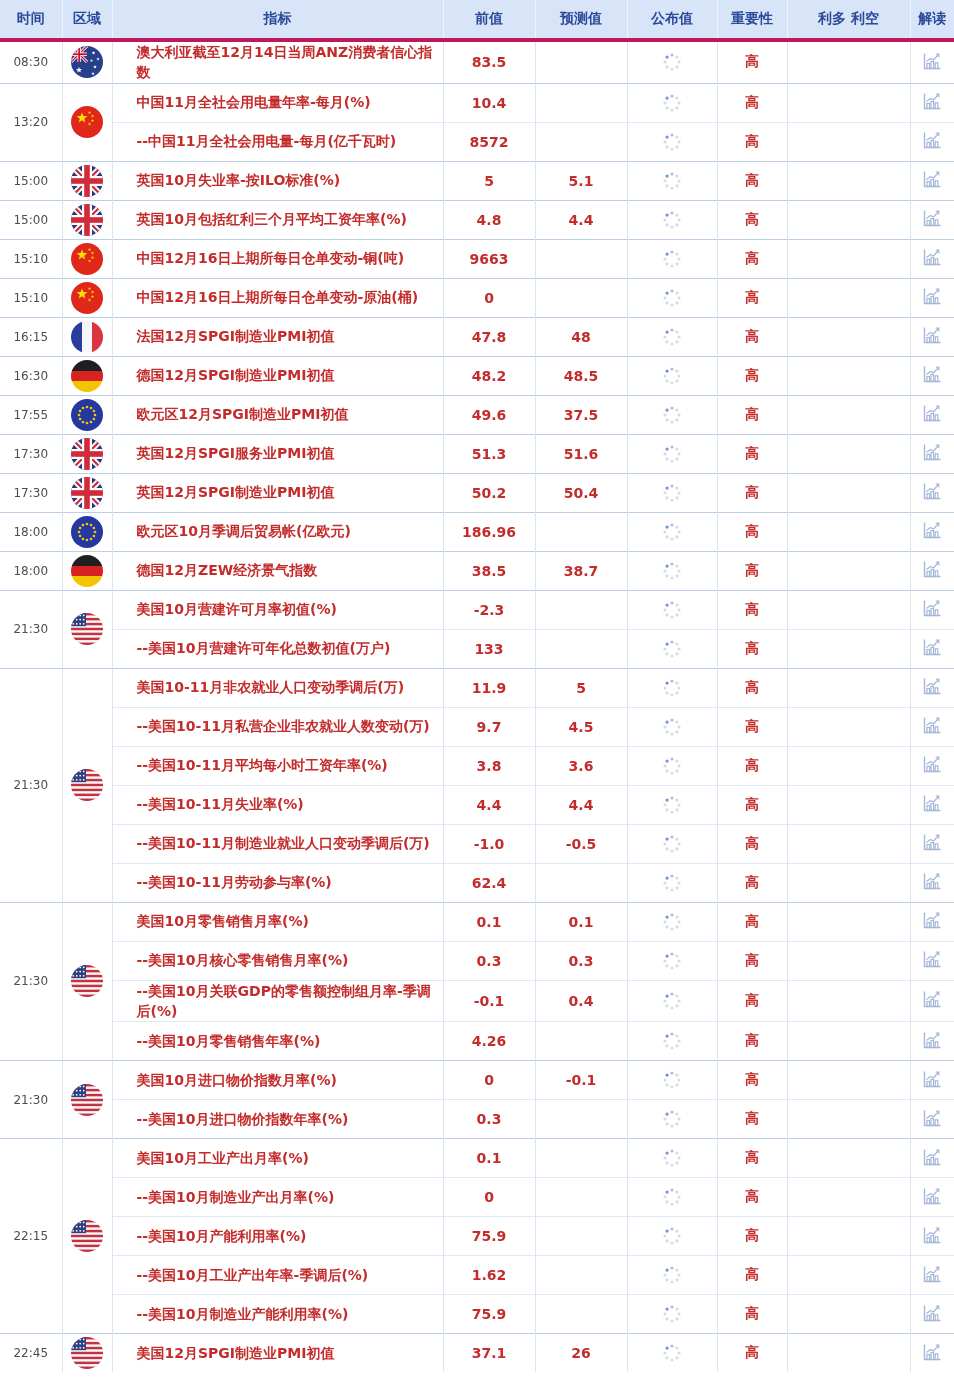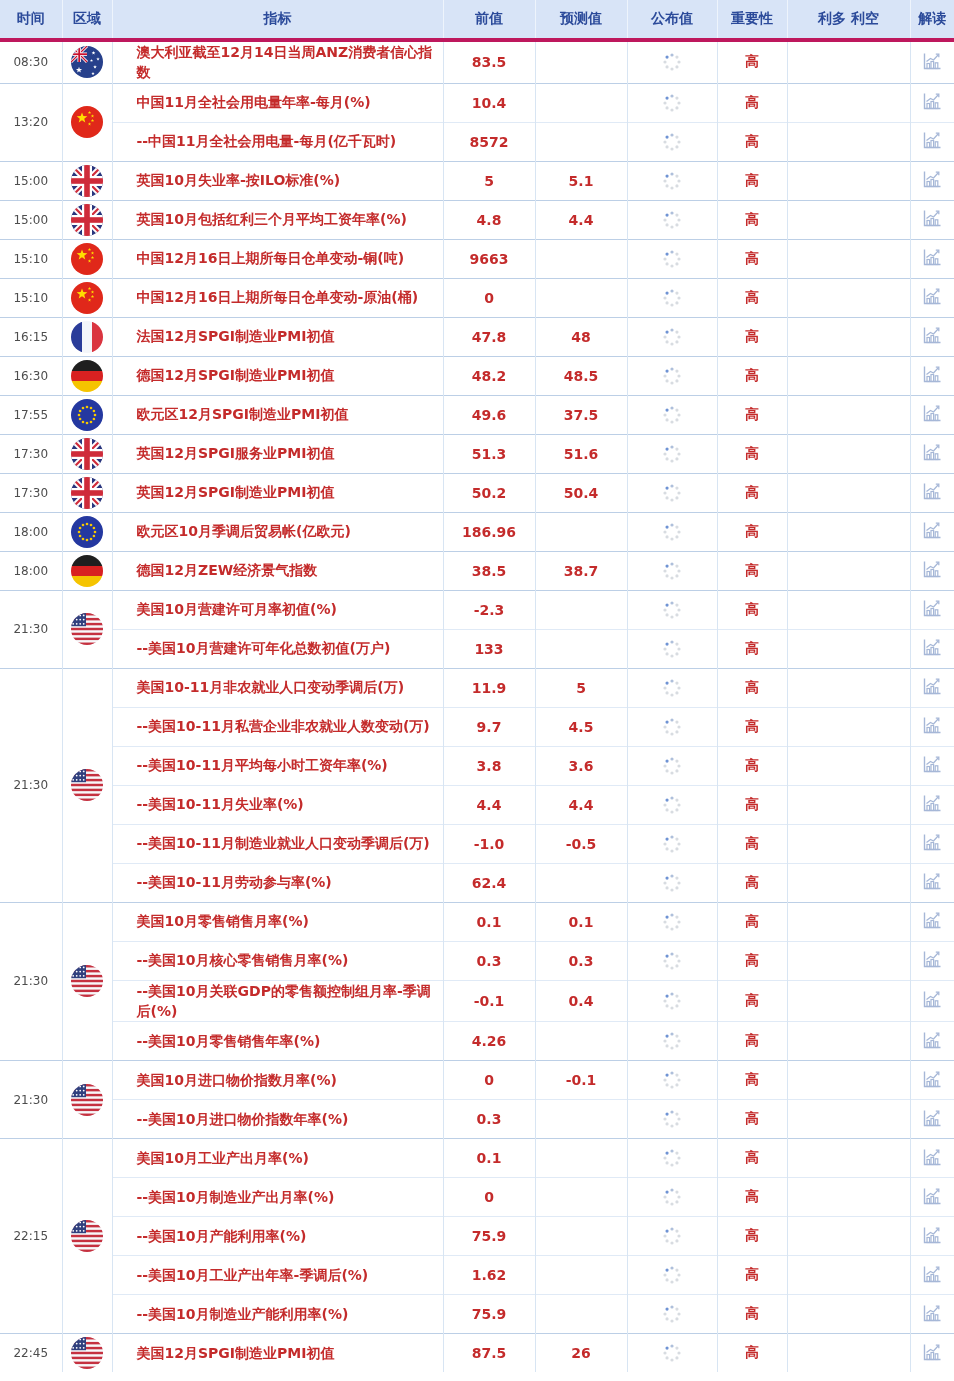--- a/index.html
+++ b/index.html
@@ -1376,21 +1376,21 @@
                   <circle cx="12.7" cy="6.6" r="0.9" fill="#fff"></circle>
                   <circle cx="2.2" cy="10.8" r="0.9" fill="#fff"></circle>
                   <circle cx="5.7" cy="10.8" r="0.9" fill="#fff"></circle>
                   <circle cx="9.2" cy="10.8" r="0.9" fill="#fff"></circle>
                   <circle cx="12.7" cy="10.8" r="0.9" fill="#fff"></circle>
                 </g>
               </svg>
             </div>
           </td>
           <td class="c-ind">美国12月SPGI制造业PMI初值</td>
-          <td class="c-val">87.5</td>
+          <td class="c-val">37.1</td>
           <td class="c-val">26</td>
           <td class="c-pub"><svg width="20" height="20" viewBox="0 0 20 20" class="spin">
               <circle cx="10.00" cy="3.00" r="1.6" fill="#aebfdb"></circle>
               <circle cx="14.95" cy="5.05" r="1.6" fill="#d8dce1"></circle>
               <circle cx="17.00" cy="10.00" r="1.6" fill="#d8dce1"></circle>
               <circle cx="14.95" cy="14.95" r="1.6" fill="#d8dce1"></circle>
               <circle cx="10.00" cy="17.00" r="1.6" fill="#d8dce1"></circle>
               <circle cx="5.05" cy="14.95" r="1.6" fill="#d8dce1"></circle>
               <circle cx="3.00" cy="10.00" r="1.6" fill="#d8dce1"></circle>
               <circle cx="5.05" cy="5.05" r="1.6" fill="#6f93d4"></circle>

